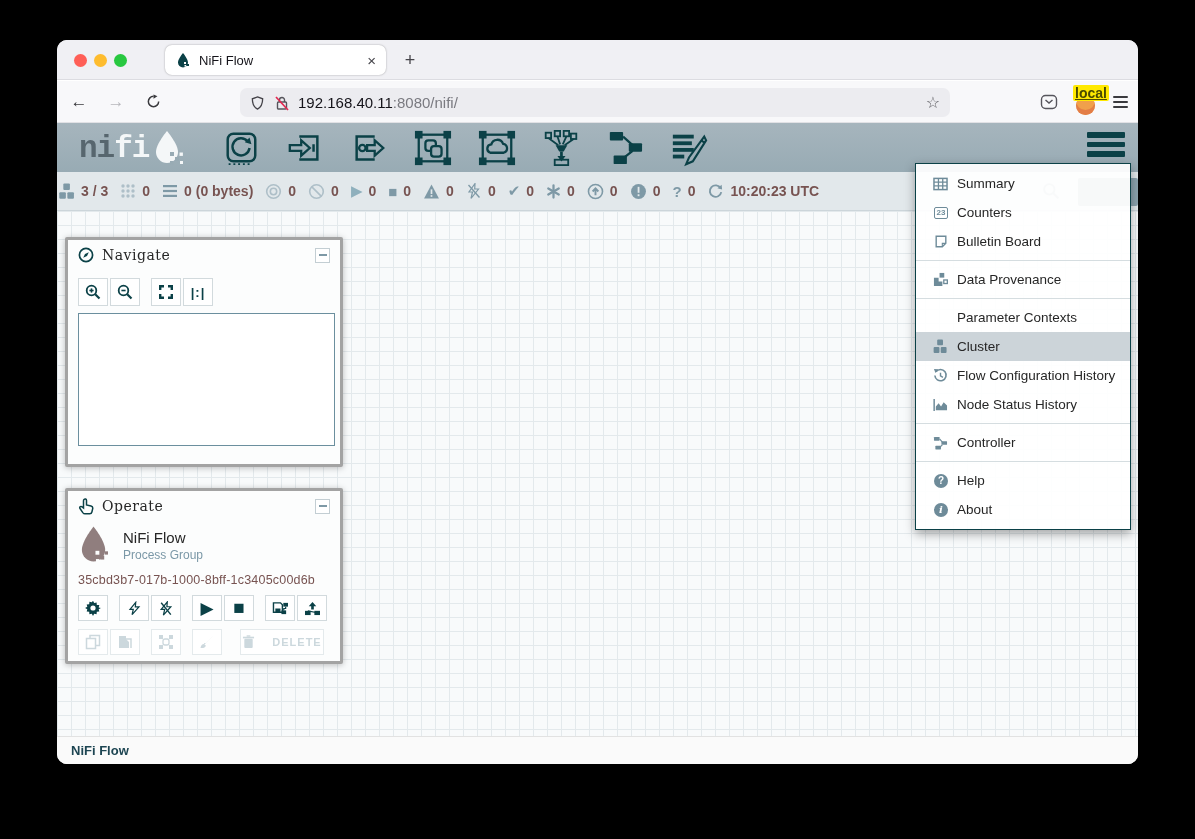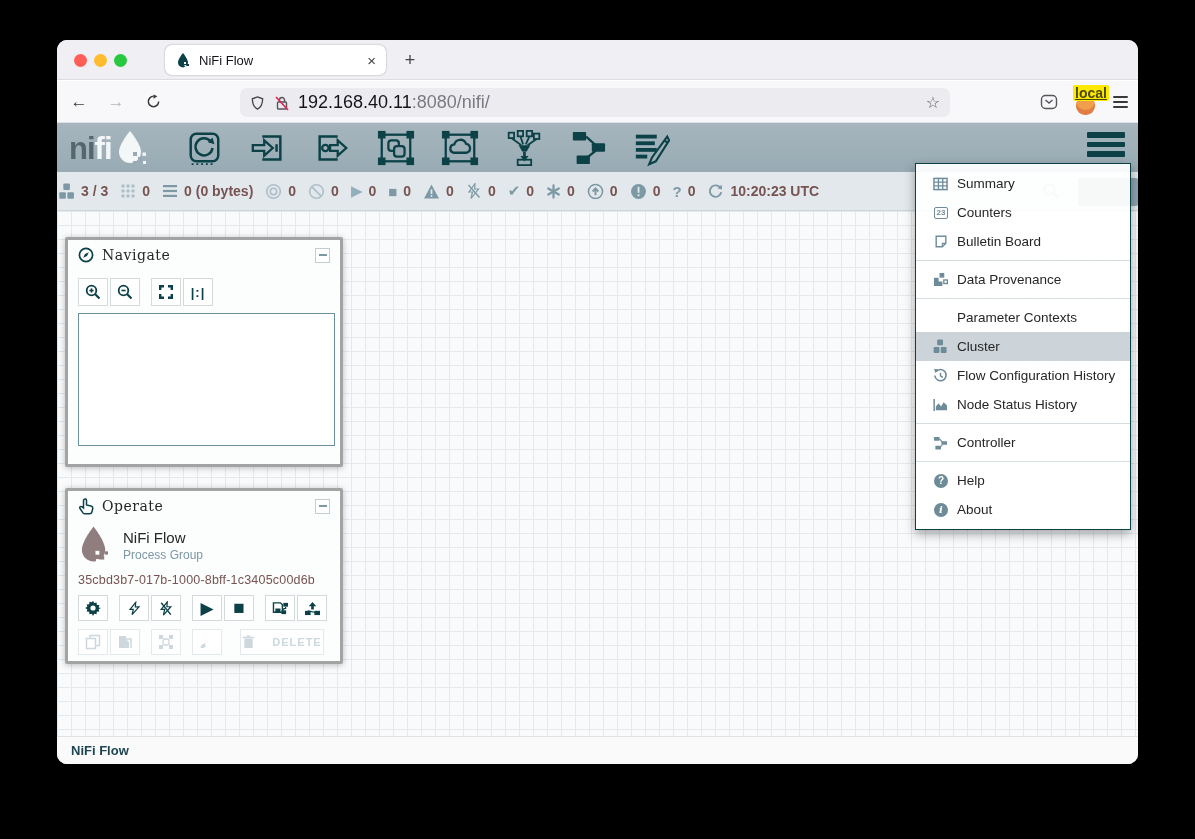--- a/index.html
+++ b/index.html
@@ -15,33 +15,33 @@
   .t-green { left:57px; background:#28c840; }
   .tab { position:absolute; left:108px; top:5px; width:221px; height:30px; background:#fff; border-radius:7px; box-shadow:0 0 2px rgba(0,0,0,.35); display:flex; align-items:center; padding:0 10px; }
   .tab-title { font-size:13px; color:#15141a; margin-left:8px; flex:1; }
   .tab-close { color:#45444a; font-size:15px; cursor:default; }
   .newtab-btn { position:absolute; left:340px; top:8px; width:26px; height:26px; border-radius:5px; color:#45444a; font-size:18px; text-align:center; line-height:25px; }
 
   .urlbar { position:absolute; left:0; top:41px; width:100%; height:42px; background:#f8f8fa; border-bottom:1px solid #e1e1e5; display:flex; align-items:center; }
   .nav-ic { width:30px; height:30px; text-align:center; line-height:30px; font-size:17px; color:#3a3a3e; margin-left:7px; border-radius:5px; }
   .nav-ic.disabled { color:#b6b6bb; }
   .url-field { position:absolute; left:183px; top:7px; width:710px; height:29px; background:#ececf0; border-radius:7px; display:flex; align-items:center; padding:0 10px; }
-  .url-text { font-size:18px; color:#15141a; margin-left:8px; flex:1; }
+  .url-text { font-size:15px; color:#15141a; margin-left:8px; flex:1; }
   .url-text .path { color:#7a7a80; }
   .star { color:#5b5b60; font-size:16px; }
   .right-ics { position:absolute; right:10px; top:0; height:42px; display:flex; align-items:center; gap:16px; }
   .avatar-wrap { position:relative; width:22px; height:30px; }
   .avatar { position:absolute; left:1px; top:9px; width:19px; height:19px; border-radius:50%; background:#f0a04b; box-shadow:inset 0 -5px 0 #e37d46; }
   .container-badge { position:absolute; left:-2px; top:-2px; background:#ffe900; color:#4a4a00; font-size:14px; font-weight:700; padding:0 2px; border-radius:2px; text-decoration:underline; }
   .hamb-ff { display:flex; flex-direction:column; gap:3.5px; }
   .hamb-ff span { width:15px; height:1.8px; background:#3a3a3e; border-radius:1px; }
 
   
   .nifi-header { position:absolute; left:0; top:83px; width:100%; height:49px; background:linear-gradient(#a6b5bd,#98abb4); display:flex; align-items:center; }
-  .logo { display:flex; align-items:flex-end; margin-left:12px; }
+  .logo { display:flex; align-items:flex-end; margin-left:22px;font-family:Liberation Mono, monospace; }
   .logo-ni { font-size:31px; font-weight:700; color:#57666e; letter-spacing:-1px; line-height:34px; }
   .logo-fi { font-size:31px; font-weight:700; color:#f4f7f8; letter-spacing:-1px; line-height:34px; }
   .component-icons { display:flex; align-items:center; gap:24px; margin-left:36px; color:#0b4147; }
   .comp { width:40px; height:40px; display:flex; align-items:center; justify-content:center; cursor:grab; }
   .global-menu-btn { position:absolute; right:13px; top:9px; display:flex; flex-direction:column; gap:4px; cursor:pointer; }
   .global-menu-btn span { width:38px; height:5.5px; background:#0b4147; border-radius:1px; }
 
   
   .statusbar { position:absolute; left:0; top:132px; width:100%; height:39px; background:#e2e8eb; border-bottom:1px solid #ccd5da; display:flex; align-items:center; padding-left:1px; overflow:hidden; white-space:nowrap; }
   .status-item { display:flex; align-items:center; margin-right:12px; }

